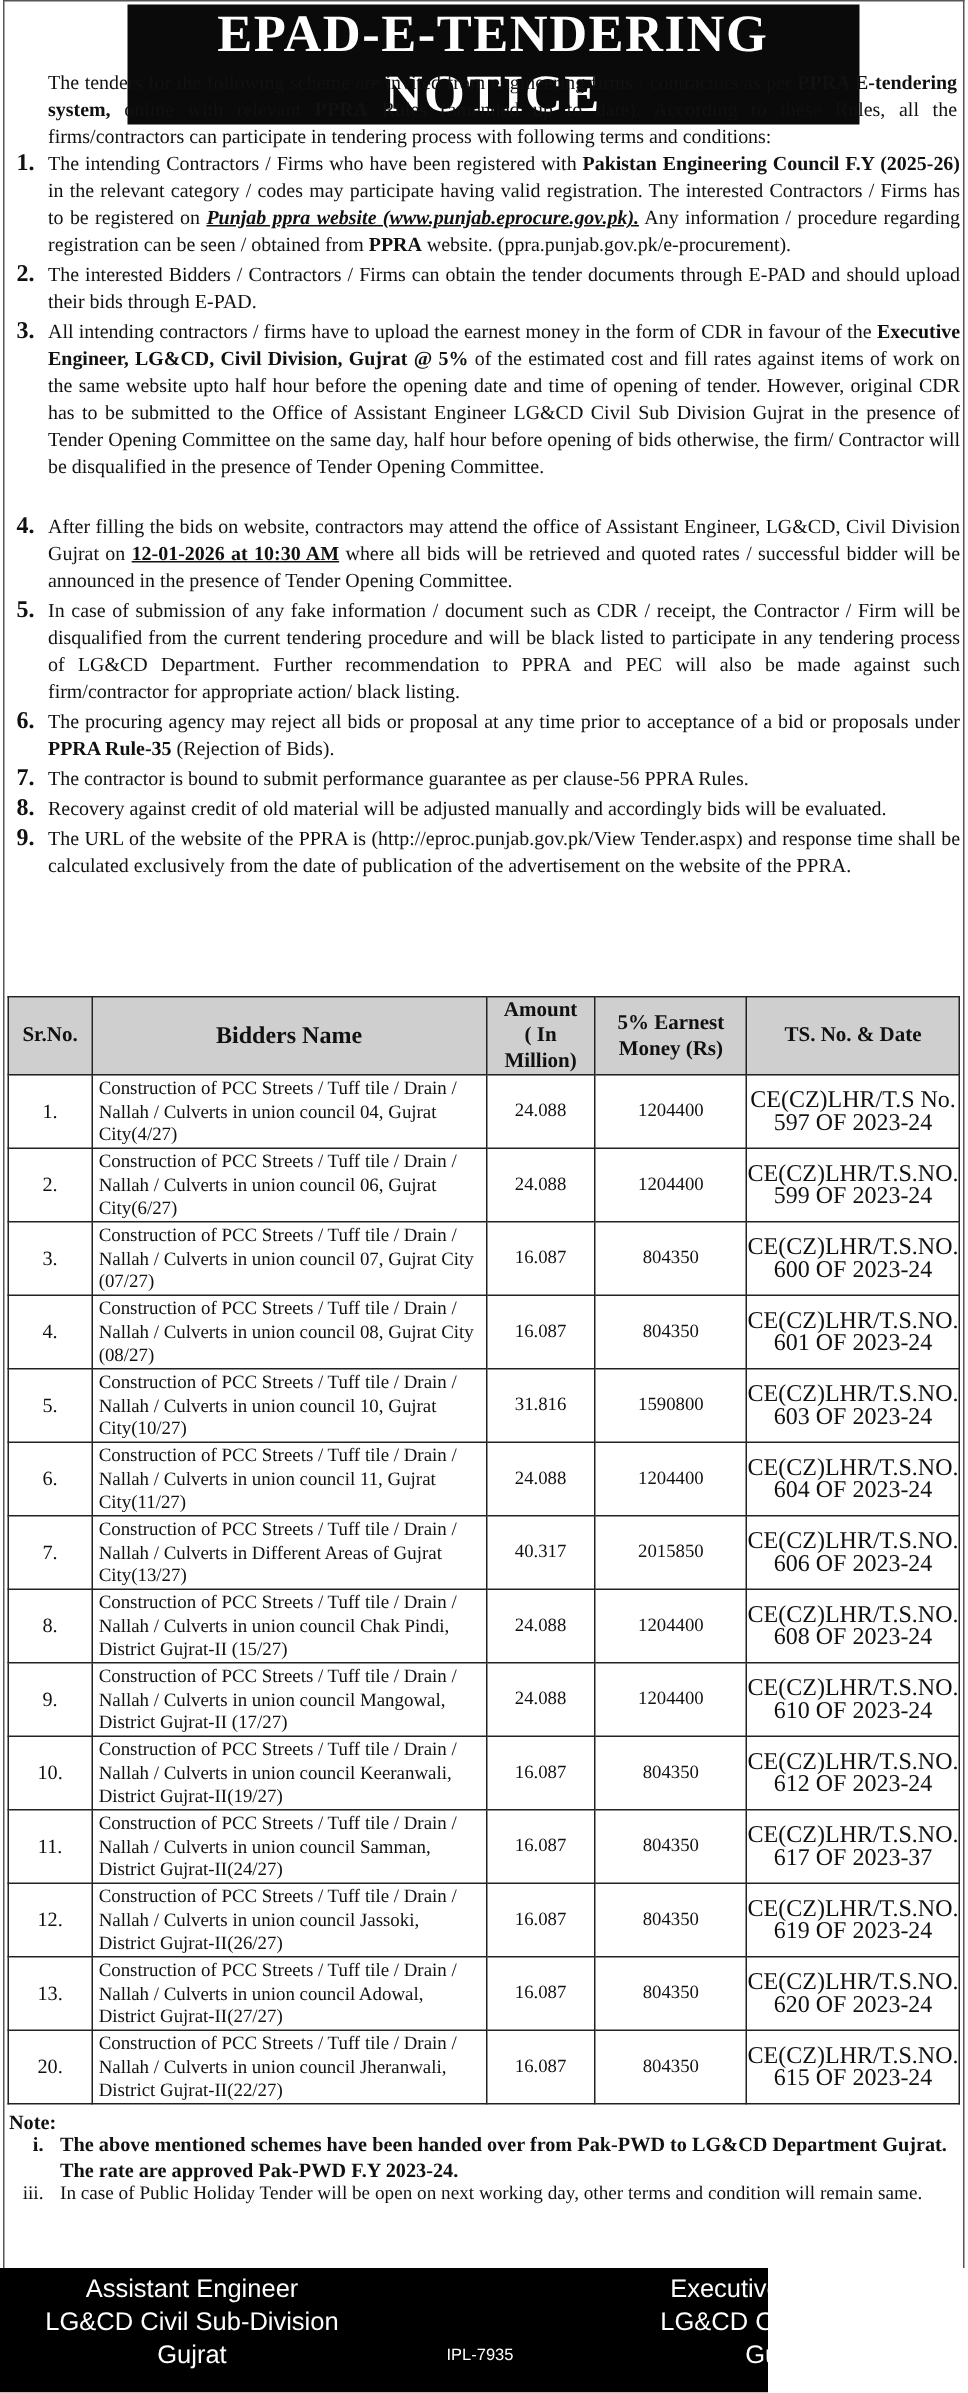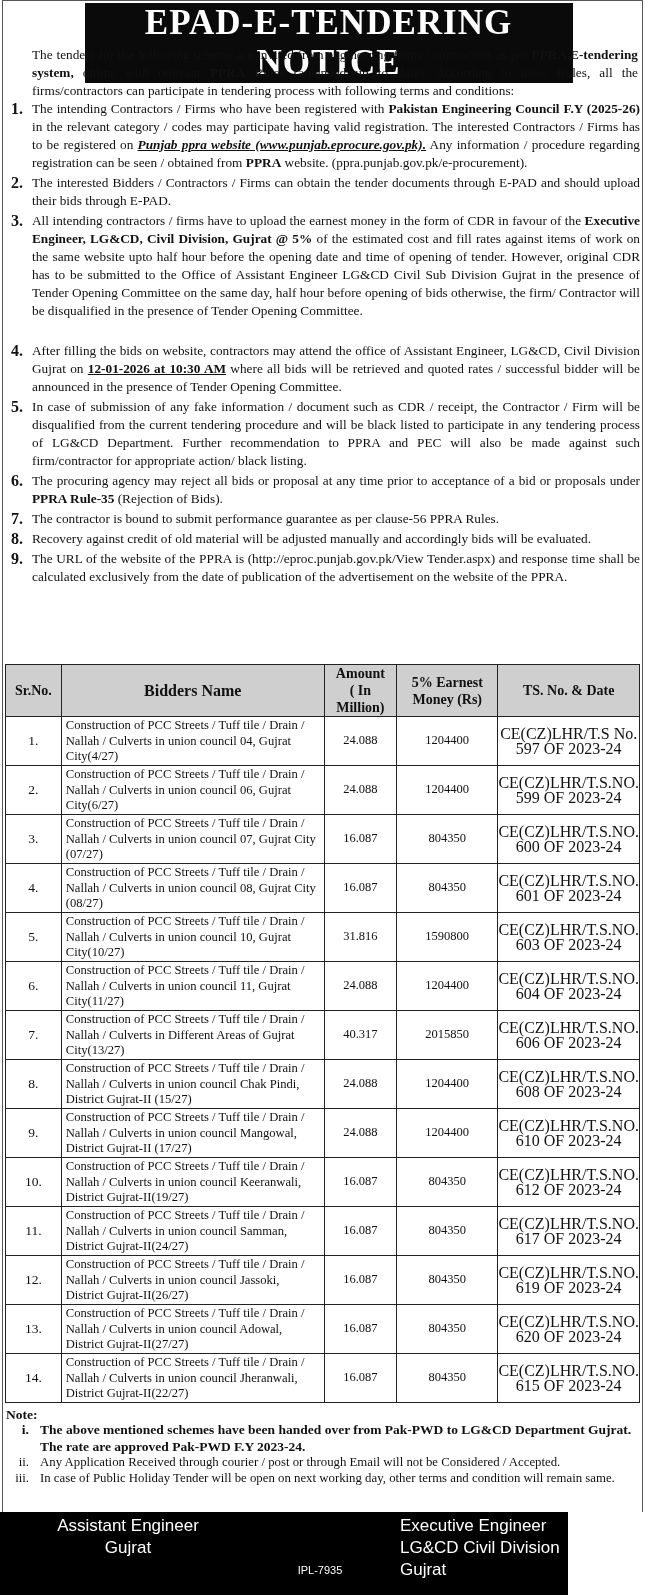--- a/index.html
+++ b/index.html
@@ -23,24 +23,24 @@
   table.tenders td { border: 1.5px solid #222; height: 49px; text-align: center; line-height: 15.5px; vertical-align: middle; }
   table.tenders td.sr { font-size: 13.5px; }
   table.tenders td.name { text-align: left; padding: 1px 4px 0 4px; font-size: 12.6px; }
   table.tenders td.ts { font-size: 16px; line-height: 15px; }
   .note-label { position: absolute; left: 6px; top: 1407px; font-size: 13.5px; font-weight: bold; }
   .notes { position: absolute; left: 8px; top: 1422px; width: 630px; font-size: 12.8px; line-height: 15.5px; }
   .note { display: flex; }
   .note .rn { width: 32px; flex: 0 0 32px; text-align: right; padding-right: 11px; }
   .note .nt { flex: 1; }
   .note.bold { font-weight: bold; font-size: 13.5px; line-height: 16.5px; }
-  .footer { position: absolute; left: 0; top: 1512px; width: 568px; height: 83px; background: #000; color: #fff; font-family: "Liberation Sans", sans-serif; font-size: 17px; line-height: 22px; }
+  .footer { position: absolute; left: 0; top: 1512px; width: 512px; height: 83px; background: #000; color: #fff; font-family: "Liberation Sans", sans-serif; font-size: 17px; line-height: 22px; }
   .footer .left { position: absolute; left: 8px; top: 3px; width: 240px; text-align: center; }
   .footer .mid { position: absolute; left: 240px; top: 47px; width: 160px; text-align: center; font-size: 11px; }
-  .footer .right { position: absolute; left: 400px; top: 3px; width: 240px; }
+  .footer .right { position: absolute; left: 400px; top: 3px; width: 240px; text-align: center; }
 </style>
 </head>
 <body>
 
 <div class="frame"></div>
 
 <div class="title-wrap">
   <h1 class="title">EPAD-E-TENDERING NOTICE</h1>
 </div>
 
@@ -171,65 +171,62 @@
         <td class="name">Construction of PCC Streets / Tuff tile / Drain / Nallah / Culverts in union council Keeranwali, District Gujrat-II(19/27)</td>
         <td>16.087</td>
         <td>804350</td>
         <td class="ts"><span>CE(CZ)LHR/T.S.NO.</span><br><span>612 OF 2023-24</span></td>
       </tr>
       <tr>
         <td class="sr">11.</td>
         <td class="name">Construction of PCC Streets / Tuff tile / Drain / Nallah / Culverts in union council Samman, District Gujrat-II(24/27)</td>
         <td>16.087</td>
         <td>804350</td>
-        <td class="ts"><span>CE(CZ)LHR/T.S.NO.</span><br><span>617 OF 2023-24</span></td>
+        <td class="ts"><span>CE(CZ)LHR/T.S.NO.</span><br><span>617 OF 2023-37</span></td>
       </tr>
       <tr>
         <td class="sr">12.</td>
         <td class="name">Construction of PCC Streets / Tuff tile / Drain / Nallah / Culverts in union council Jassoki, District Gujrat-II(26/27)</td>
         <td>16.087</td>
         <td>804350</td>
         <td class="ts"><span>CE(CZ)LHR/T.S.NO.</span><br><span>619 OF 2023-24</span></td>
       </tr>
       <tr>
         <td class="sr">13.</td>
         <td class="name">Construction of PCC Streets / Tuff tile / Drain / Nallah / Culverts in union council Adowal, District Gujrat-II(27/27)</td>
         <td>16.087</td>
         <td>804350</td>
         <td class="ts"><span>CE(CZ)LHR/T.S.NO.</span><br><span>620 OF 2023-24</span></td>
       </tr>
       <tr>
-        <td class="sr">14.</td>
+        <td class="sr">20.</td>
         <td class="name">Construction of PCC Streets / Tuff tile / Drain / Nallah / Culverts in union council Jheranwali, District Gujrat-II(22/27)</td>
         <td>16.087</td>
         <td>804350</td>
         <td class="ts"><span>CE(CZ)LHR/T.S.NO.</span><br><span>615 OF 2023-24</span></td>
       </tr>
     </tbody>
 </table>
 
 <div class="note-label">Note:</div>
 <div class="notes" id="notes">
     <div class="note bold">
       <span class="rn">i.</span>
       <span class="nt">The above mentioned schemes have been handed over from Pak-PWD to LG&amp;CD Department Gujrat. The rate are approved Pak-PWD F.Y 2023-24.</span>
     </div>
     <div class="note">
-      <span class="rn">ii.</span>
-      <span class="nt">Any Application Received through courier / post or through Email will not be Considered / Accepted.</span>
-    </div>
-    <div class="note">
       <span class="rn">iii.</span>
       <span class="nt">In case of Public Holiday Tender will be open on next working day, other terms and condition will remain same.</span>
     </div>
   </div>
 
 <div class="footer">
   <div class="left">
     <div>Assistant Engineer</div>
+    <div>LG&amp;CD Civil Sub-Division</div>
     <div>Gujrat</div>
   </div>
   <div class="mid">IPL-7935</div>
   <div class="right">
     <div>Executive Engineer</div>
     <div>LG&amp;CD Civil Division</div>
     <div>Gujrat</div>
   </div>
 </div>
 

